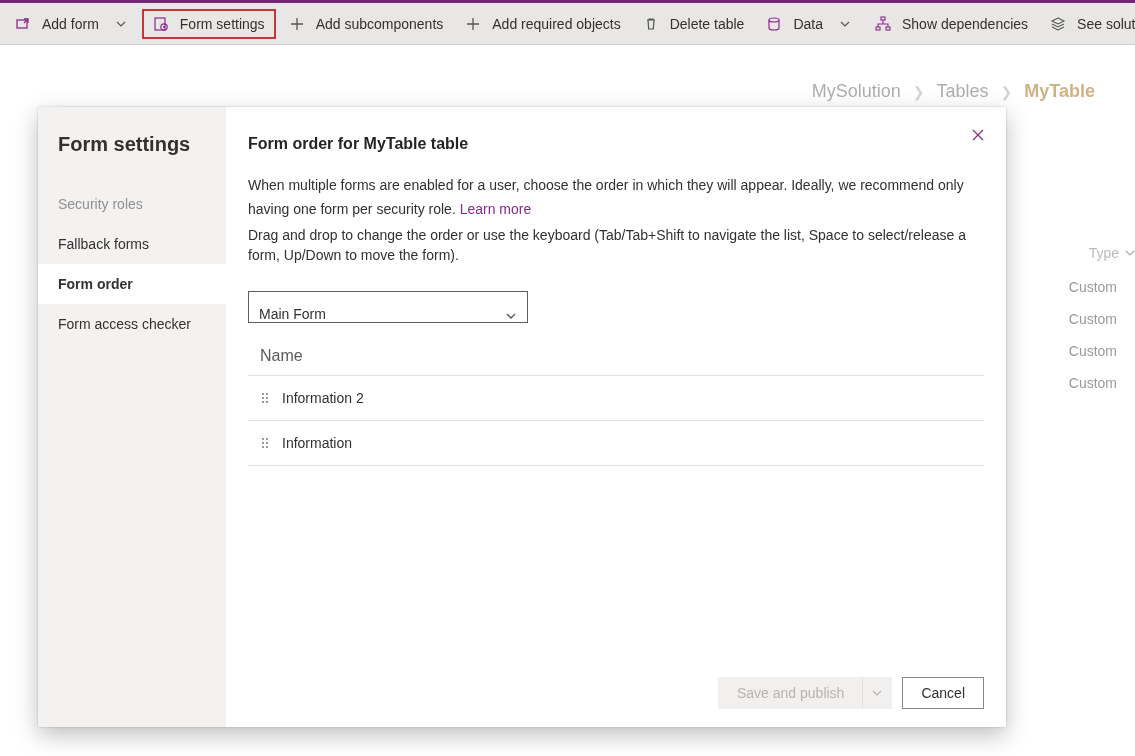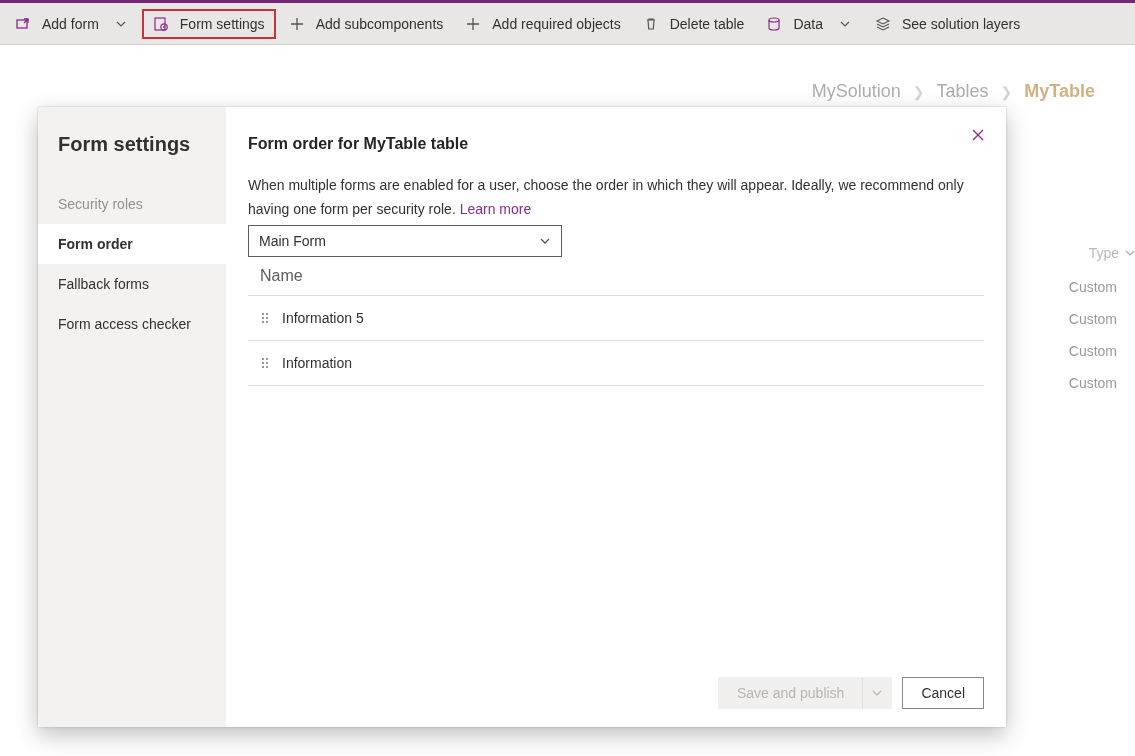--- a/index.html
+++ b/index.html
@@ -93,25 +93,25 @@
     display: flex; flex-direction: column;
   }
   .panel-main h2 {
     font-size: 16px; font-weight: 600; color: #242424; margin-bottom: 20px;
   }
   .desc { font-size: 14px; color: #323130; line-height: 24px; margin-bottom: 4px; }
   .desc a { color: #8a2a8b; text-decoration: none; }
   .desc2 { font-size: 14px; color: #323130; line-height: 20px; margin-bottom: 26px; }
   .form-label { font-size: 14px; font-weight: 600; color: #323130; margin-bottom: 6px; }
   .select {
-    width: 314px; height: 32px;
+    width: 280px; height: 32px;
     border: 1px solid #605e5c;
-    display: flex; align-items: center; justify-content: space-between;
+    display: flex; align-items: flex-end; justify-content: space-between;
     padding: 0 10px; font-size: 14px; color: #323130;
-    cursor: pointer;
+    margin-bottom: 14px; cursor: pointer;
   }
   .list-head {
     padding: 10px 12px; font-size: 16px; color: #5b5b5b;
     border-bottom: 1px solid #e1dfdd;
   }
   .list-row {
     display: flex; align-items: center; gap: 12px;
     padding: 14px 12px;
     border-bottom: 1px solid #e1dfdd;
     font-size: 14px; color: #323130;
@@ -210,20 +210,31 @@
         </svg>
     </span>
     <span>Data</span>
     <span class="ti-icon chev">
       <svg width="10" height="10" viewBox="0 0 10 10">
           <path d="M1 3 L5 7 L9 3" fill="none" stroke="#555" stroke-width="1.2"></path>
         </svg>
     </span>
   </div>
 
+  <div class="toolbar-item">
+    <span class="ti-icon">
+      <svg width="16" height="16" viewBox="0 0 16 16">
+          <rect x="6" y="1" width="4" height="3" fill="none" stroke="#8a2a8b" stroke-width="1.1"></rect>
+          <rect x="1" y="11" width="4" height="3" fill="none" stroke="#8a2a8b" stroke-width="1.1"></rect>
+          <rect x="11" y="11" width="4" height="3" fill="none" stroke="#8a2a8b" stroke-width="1.1"></rect>
+          <path d="M8 4 V8 M3 11 V8 H13 V11" fill="none" stroke="#8a2a8b" stroke-width="1.1"></path>
+        </svg>
+    </span>
+    <span>Show dependencies</span>
+  </div>
 
   <div class="toolbar-item">
     <span class="ti-icon">
       <svg width="16" height="16" viewBox="0 0 16 16">
           <path d="M8 2 L14 5 L8 8 L2 5 Z M2 8 L8 11 L14 8 M2 11 L8 14 L14 11" fill="none" stroke="#555" stroke-width="1.1"></path>
         </svg>
     </span>
     <span>See solution layers</span>
   </div>
 </div>
@@ -249,30 +260,31 @@
     <span>Custom</span>
   </div>
 </div>
 
 <div class="overlay">
   <div class="panel">
 
     <div class="panel-side">
       <div class="panel-title">Form settings</div>
       <div class="side-item muted">Security roles</div>
+      <div class="side-item">Fallback forms</div>
       <div class="side-item active">Form order</div>
-      <div class="side-item">Fallback forms</div>
       <div class="side-item">Form access checker</div>
     </div>
 
     <div class="panel-main">
       <h2>Form order for MyTable table</h2>
       <p class="desc">
         <span>When multiple forms are enabled for a user, choose the order in which they will appear. Ideally, we recommend only having one form per security role. </span><a href="#">Learn more</a>
       </p>
+      <p class="desc2">Drag and drop to change the order or use the keyboard (Tab/Tab+Shift to navigate the list, Space to select/release a form, Up/Down to move the form).</p>
 
       <div class="select">
         <span>Main Form</span>
         <svg width="12" height="12" viewBox="0 0 12 12">
             <path d="M2 4 L6 8 L10 4" fill="none" stroke="#555" stroke-width="1.3"></path>
           </svg>
       </div>
 
       <div class="list-head">Name</div>
 
@@ -280,21 +292,21 @@
         <span class="drag-handle">
           <svg width="10" height="14" viewBox="0 0 10 14">
               <circle cx="3" cy="3" r="1" fill="#777"></circle>
               <circle cx="7" cy="3" r="1" fill="#777"></circle>
               <circle cx="3" cy="7" r="1" fill="#777"></circle>
               <circle cx="7" cy="7" r="1" fill="#777"></circle>
               <circle cx="3" cy="11" r="1" fill="#777"></circle>
               <circle cx="7" cy="11" r="1" fill="#777"></circle>
             </svg>
         </span>
-        <span>Information 5</span>
+        <span>Information 2</span>
       </div>
       <div class="list-row">
         <span class="drag-handle">
           <svg width="10" height="14" viewBox="0 0 10 14">
               <circle cx="3" cy="3" r="1" fill="#777"></circle>
               <circle cx="7" cy="3" r="1" fill="#777"></circle>
               <circle cx="3" cy="7" r="1" fill="#777"></circle>
               <circle cx="7" cy="7" r="1" fill="#777"></circle>
               <circle cx="3" cy="11" r="1" fill="#777"></circle>
               <circle cx="7" cy="11" r="1" fill="#777"></circle>

